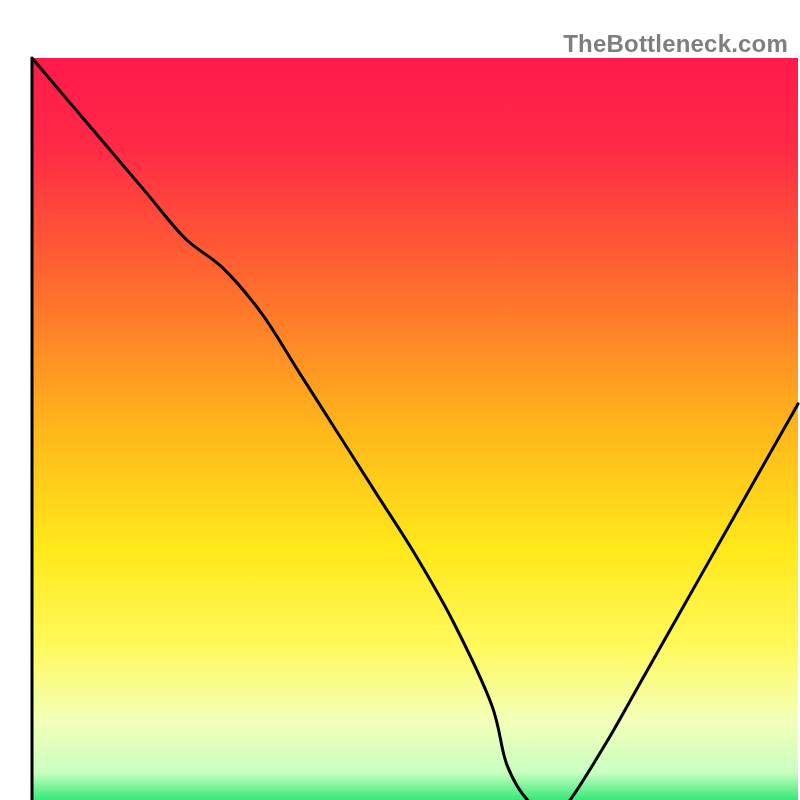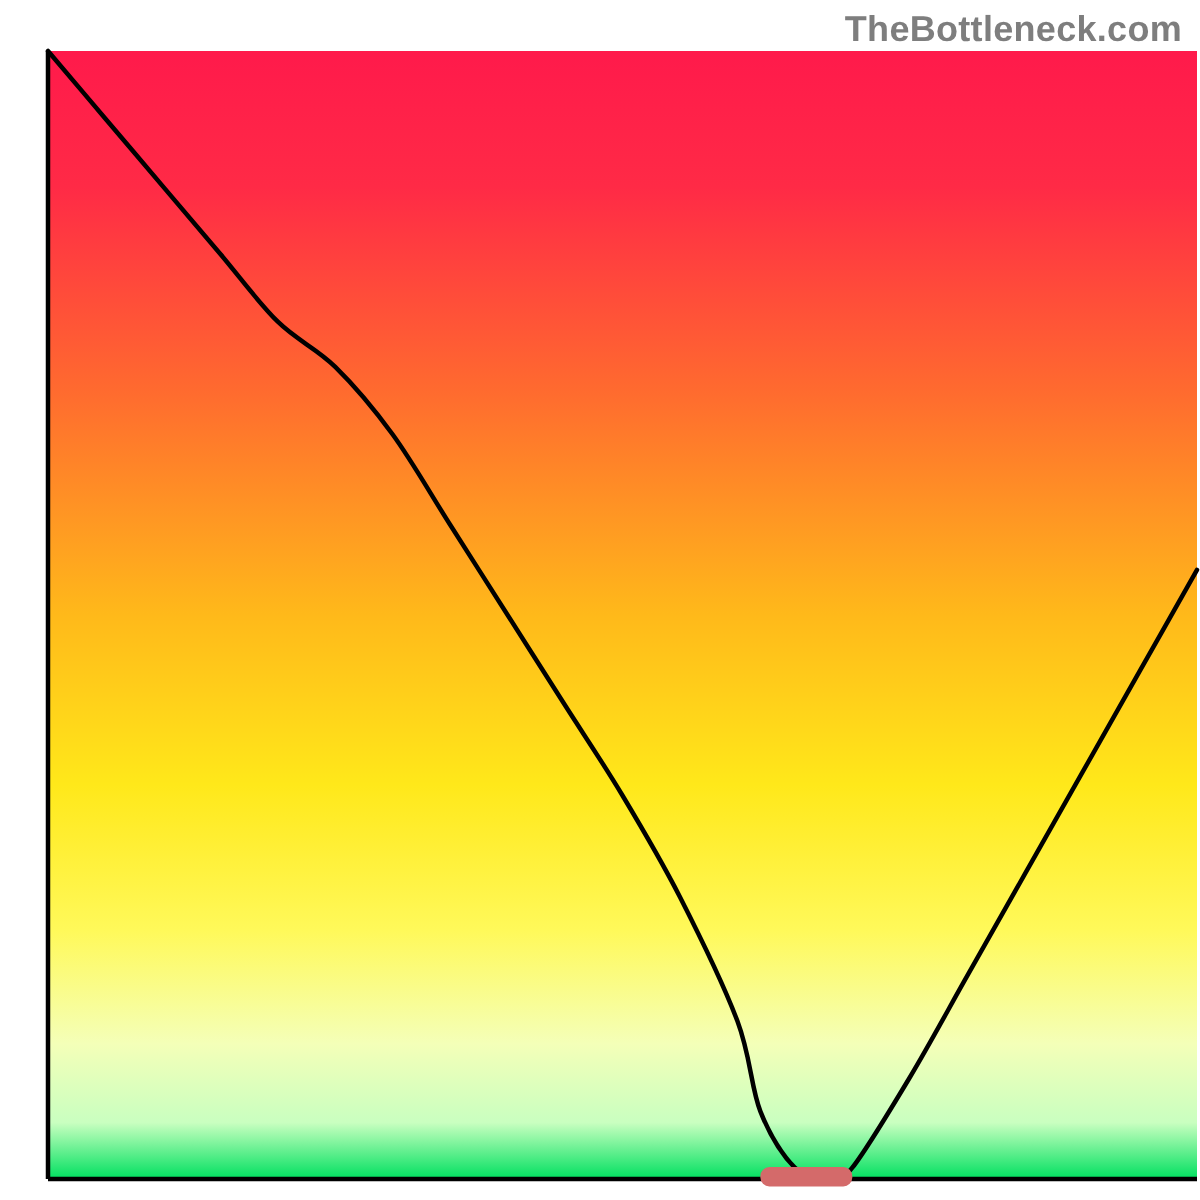--- a/index.html
+++ b/index.html
@@ -7,20 +7,21 @@
     padding: 0;
     width: 800px;
     height: 800px;
     background: #ffffff;
     font-family: Arial, Helvetica, sans-serif;
   }
   .canvas {
     position: relative;
     width: 800px;
     height: 652px;
+    margin-top: 24px;
   }
   .watermark {
     position: absolute;
     top: 6px;
     right: 12px;
     font-size: 24px;
     font-weight: 600;
     color: #7e7e7e;
     letter-spacing: 0.2px;
   }

